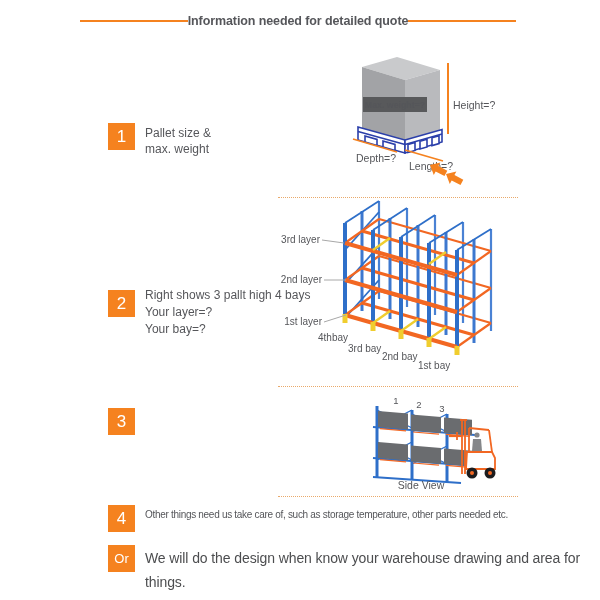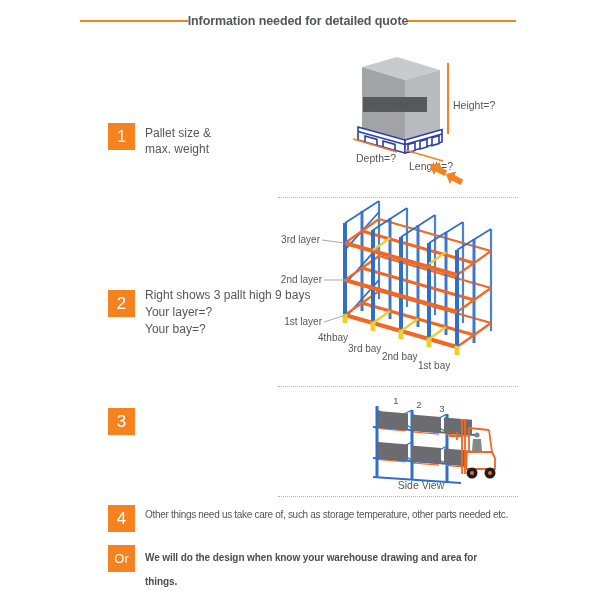--- a/index.html
+++ b/index.html
@@ -74,21 +74,21 @@
       <path d="M0,0 L8,-7 L8,-3 L18,-3 L18,3 L8,3 L8,7 Z" transform="translate(101,124) rotate(28)"></path>
     </g>
   </svg>
 
   <div class="dotline" style="top:197px"></div>
 
   <div class="num-badge" style="left:108px;top:290px">
     <span>2</span>
   </div>
   <div class="step-text" style="left:145px;top:287px;line-height:17px">
-    <div>Right shows 3 pallt high 9 bays</div>
+    <div>Right shows 3 pallt high 4 bays</div>
     <div>Your layer=?</div>
     <div>Your bay=?</div>
   </div>
 
   <svg class="abs" style="left:278px;top:200px" width="245" height="180" viewBox="0 0 245 180">
 
     <g stroke="#4a82d4" stroke-width="2.2">
       <line x1="101" y1="1" x2="101" y2="99"></line>
       <line x1="129" y1="8" x2="129" y2="107"></line>
       <line x1="157" y1="15" x2="157" y2="115"></line>
@@ -249,18 +249,18 @@
   <div class="num-badge" style="left:108px;top:505px">
     <span>4</span>
   </div>
   <div class="step-text" style="left:145px;top:509px;font-size:10px;letter-spacing:-.3px">
     <div>Other things need us take care of, such as storage temperature, other parts needed etc.</div>
   </div>
 
   <div class="num-badge small" style="left:108px;top:545px">
     <span>Or</span>
   </div>
-  <div class="step-text" style="left:145px;top:546px;font-size:10px;font-weight:700;line-height:24px;letter-spacing:-.1px;color:#4c4d4f">
+  <div class="step-text" style="left:145px;top:546px;font-size:14px;font-weight:400;line-height:24px;letter-spacing:-.1px;color:#4c4d4f">
     <div>We will do the design when know your warehouse drawing and area for</div>
     <div>things.</div>
   </div>
 
 </div>
 
 </body></html>

